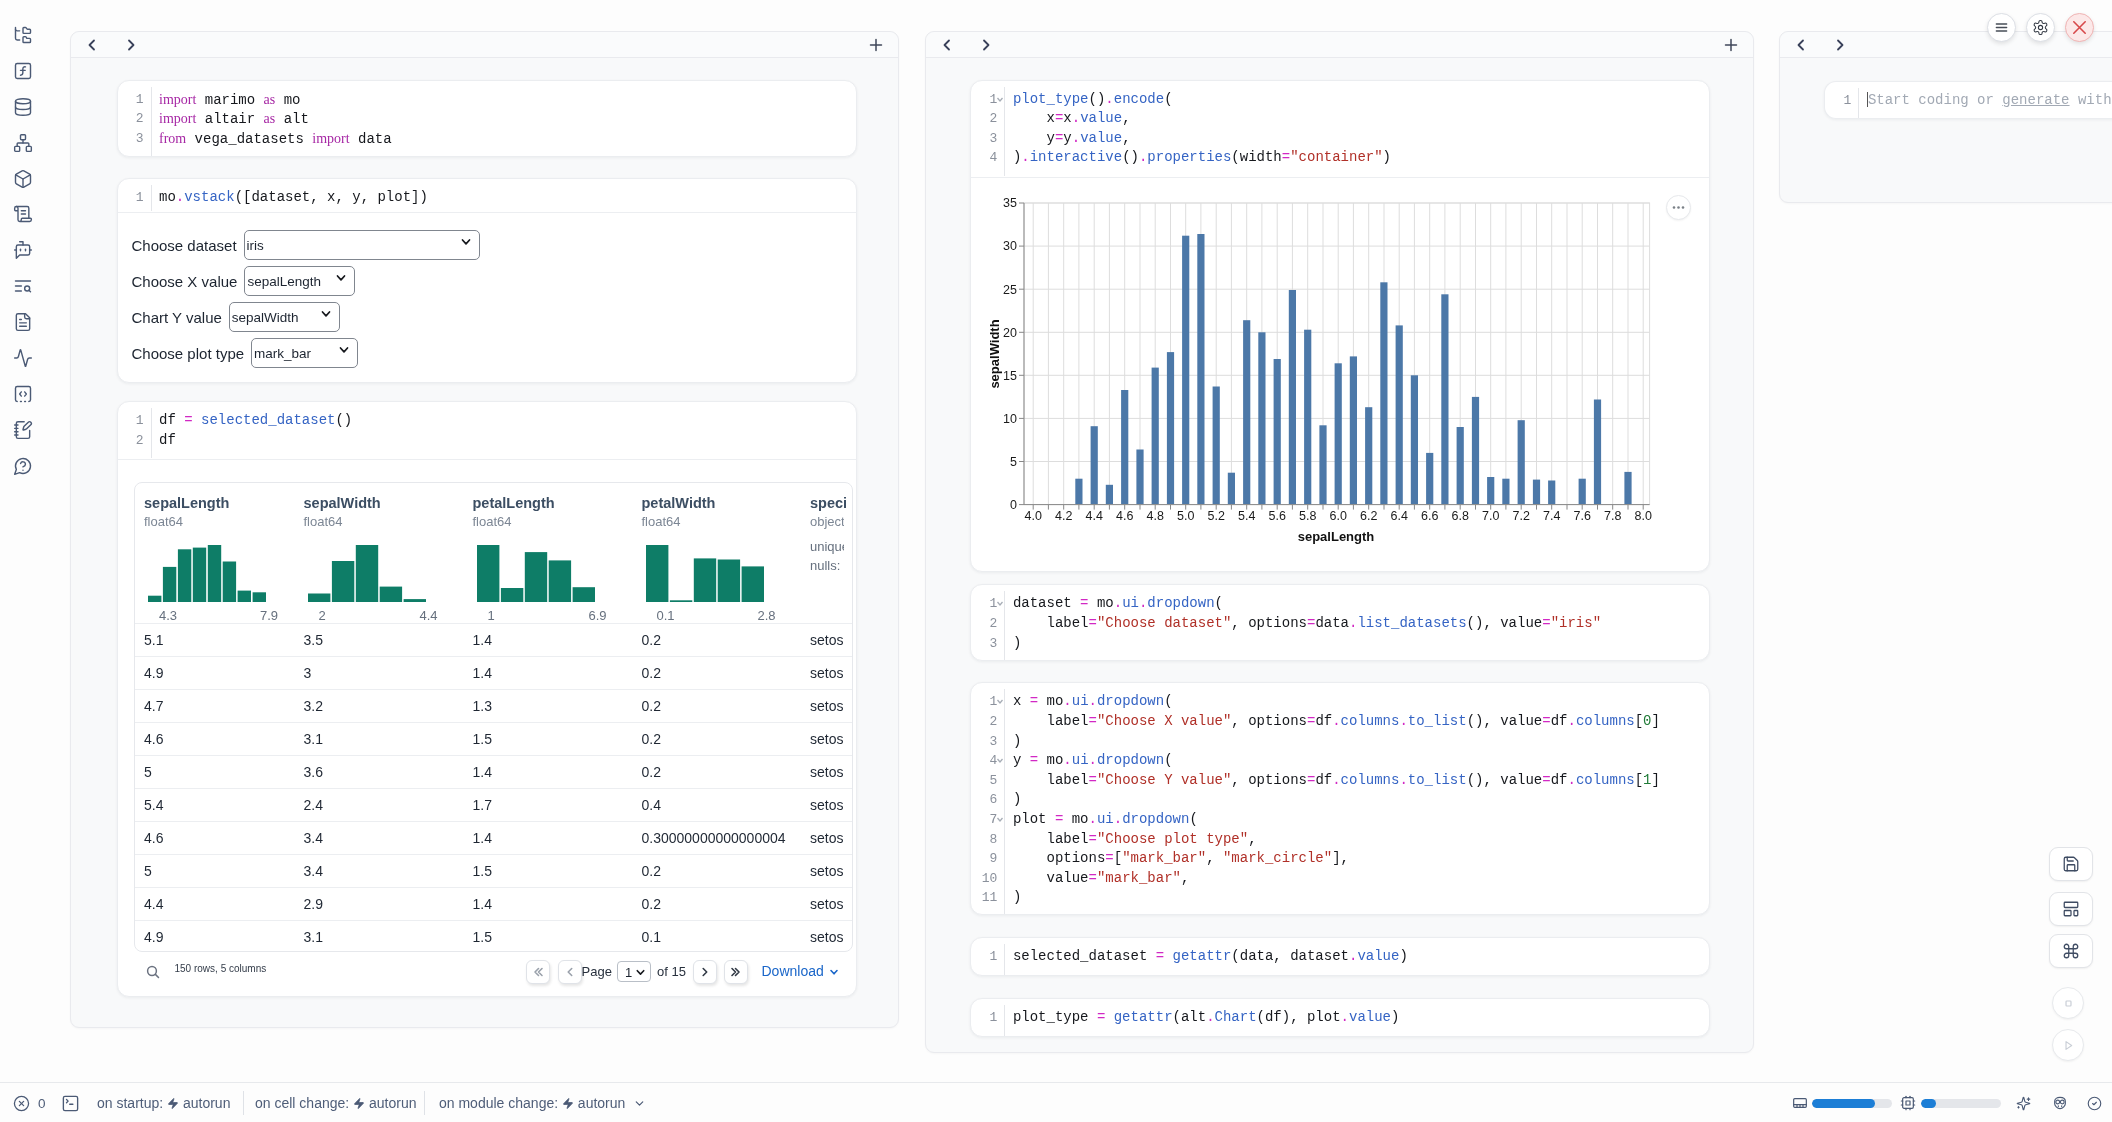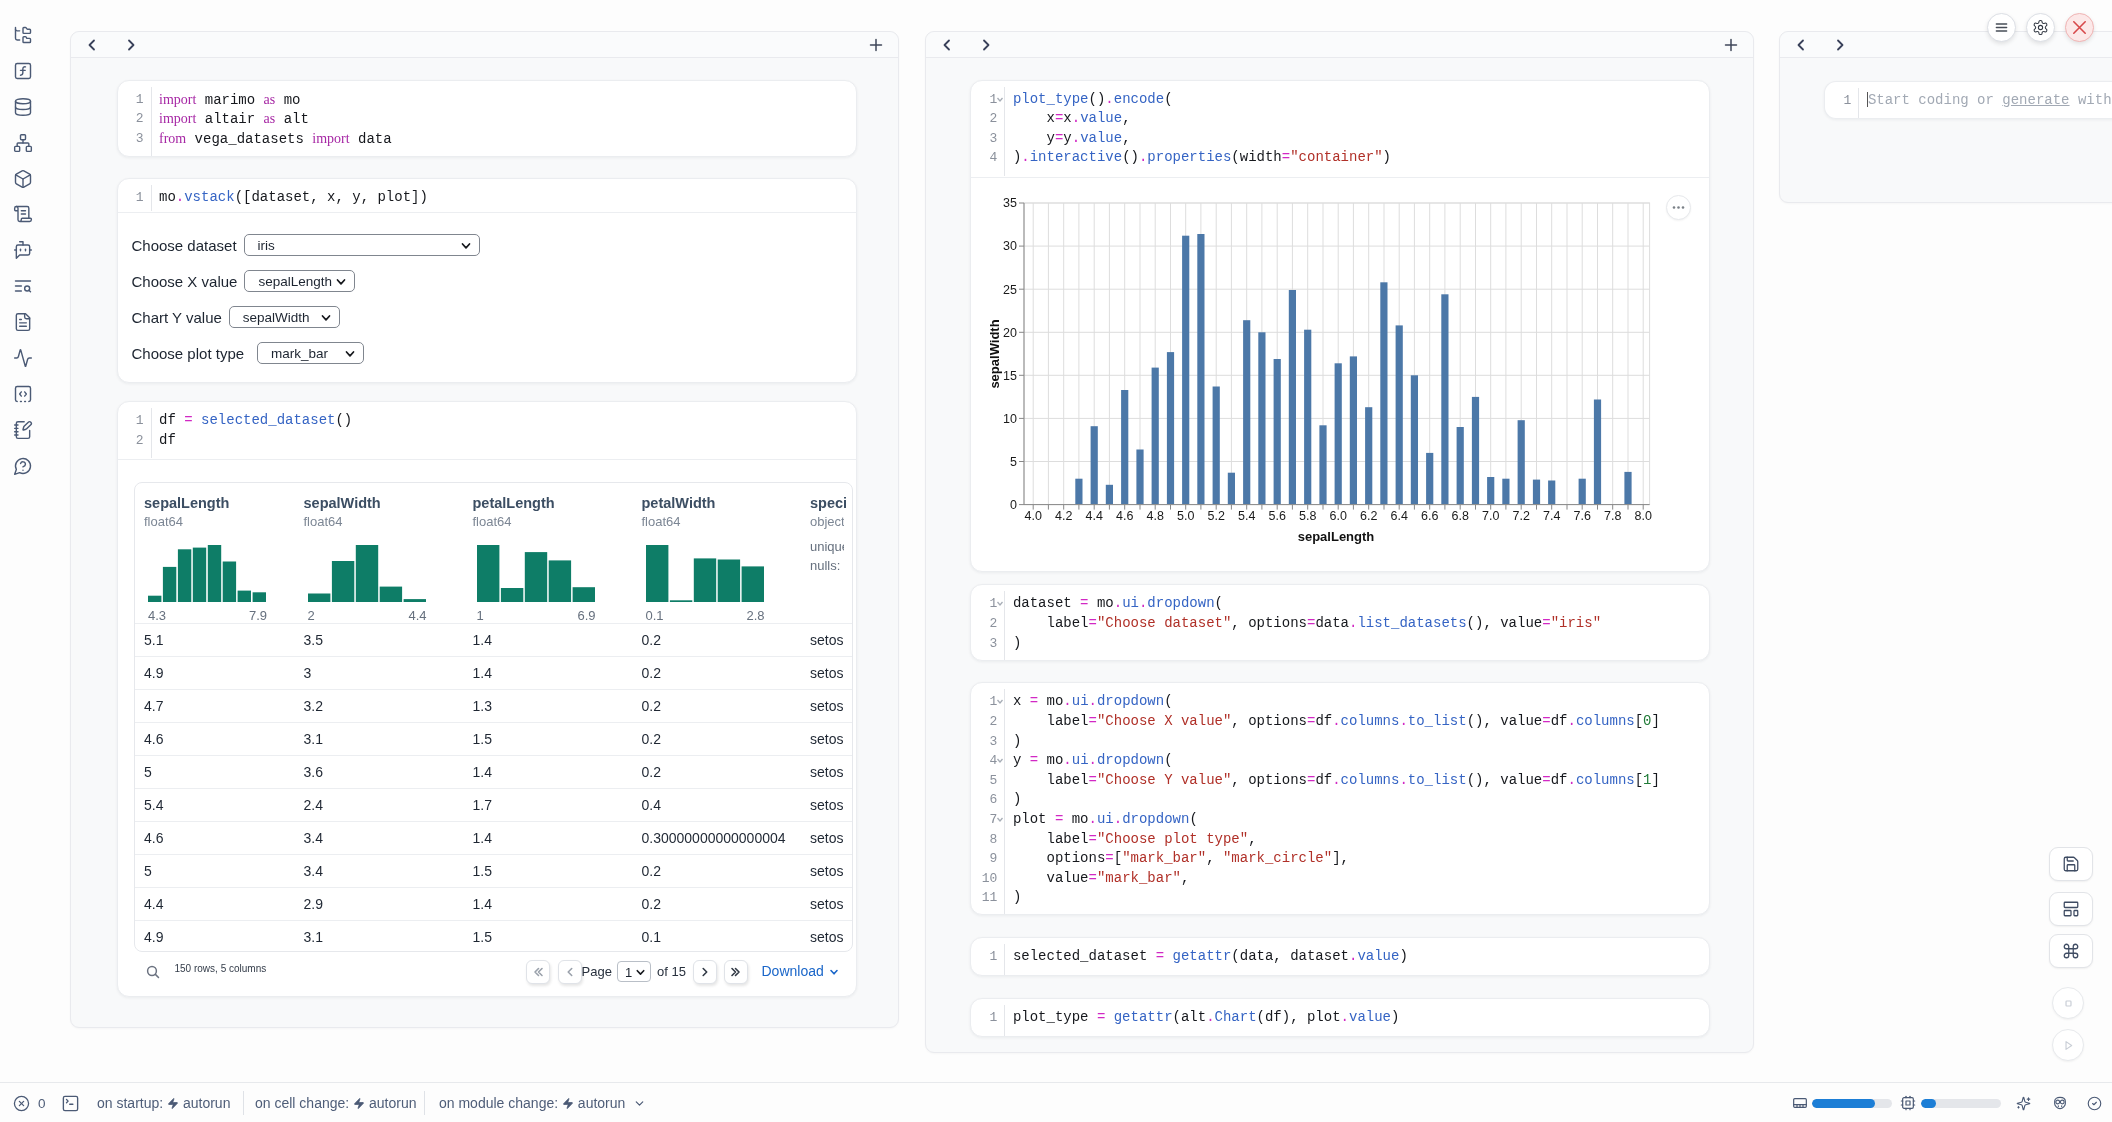--- a/index.html
+++ b/index.html
@@ -27,34 +27,34 @@
   .k { color:#a626a4;font-family:Liberation Serif, serif; }
   .f { color:#3564c4; }
   .o { color:#d228c4; }
   .s { color:#b03028; }
   .n { color:#207b37; }
   .sep { height:1px; background:#eceef1; }
 
   
   .frow { position:absolute; left:17px; height:22px; display:flex; align-items:center; }
   .frow label { font-size:15px; color:#1c2430; margin-right:7px; }
-  .selbox { position:relative; height:22px; border:1px solid #80868f; border-radius:5px;
+  .selbox { position:relative; height:30px; border:1px solid #80868f; border-radius:5px;
             background:#fff; font-size:13.5px; color:#1c2430; display:flex; align-items:center;
-            padding-left:13px; }
+            padding-left:2px; }
   .selbox svg { position:absolute; right:7px; top:5px; }
 
   
   .tbl { position:absolute; background:#fff; border:1px solid #e6e8ec; border-radius:8px; overflow:hidden; }
   .trow { position:absolute; left:0; right:0; height:33px; border-top:1px solid #eceef1;
           font-size:14px; color:#1f2733; }
   .trow span { position:absolute; top:8px; }
   .tc1 { left:9.5px; } .tc2 { left:169px; } .tc3 { left:338px; } .tc4 { left:507px; } .tc5 { left:675.5px; width:33px; overflow:hidden; white-space:nowrap; display:inline-block; }
   .thname { position:absolute; top:12px; font-size:14.5px; font-weight:bold; color:#3c4e63; }
   .thtype { position:absolute; top:31px; font-size:13px; color:#7c8694; }
-  .thmm   { position:absolute; top:124.5px; font-size:13px; color:#66707e; }
+  .thmm   { position:absolute; top:124.5px; font-size:13px; color:#66707e;margin-left:11px; }
   .hist   { position:absolute; top:62px; }
 
   
   .pbtn { width:24px; height:24px; border:1px solid #e0e3e8; border-radius:6px; background:#fff;
           box-shadow:1px 2px 3px rgba(0,0,0,0.10); display:flex; align-items:center; justify-content:center; }
 
   
   .rail { position:absolute; left:13px; top:25px; width:20px; }
   .rail svg { display:block; margin-bottom:15.9px; }
 
@@ -204,21 +204,21 @@
       <div class="selbox" style="width:111px;">sepalLength<svg width="12" height="12" viewBox="0 0 12 12" fill="none" stroke="#16181d" stroke-width="1.7" stroke-linecap="round" stroke-linejoin="round">
             <path d="M2.5 4 L6 7.8 L9.5 4"></path>
           </svg></div>
     </div>
     <div class="frow" style="top:127px; left:14px;">
         <label>Chart Y value</label>
       <div class="selbox" style="width:111px;">sepalWidth<svg width="12" height="12" viewBox="0 0 12 12" fill="none" stroke="#16181d" stroke-width="1.7" stroke-linecap="round" stroke-linejoin="round">
             <path d="M2.5 4 L6 7.8 L9.5 4"></path>
           </svg></div>
     </div>
-    <div class="frow" style="top:163px; left:14px;gap:6px;">
+    <div class="frow" style="top:163px; left:14px;">
         <label>Choose plot type</label>
       <div class="selbox" style="width:107px;">mark_bar<svg width="12" height="12" viewBox="0 0 12 12" fill="none" stroke="#16181d" stroke-width="1.7" stroke-linecap="round" stroke-linejoin="round">
             <path d="M2.5 4 L6 7.8 L9.5 4"></path>
           </svg></div>
     </div>
   </div>
 
   <div class="cell" style="left:45.5px; top:369px; width:740px; height:596px;">
     <div class="code">
         <div class="gl"></div>

